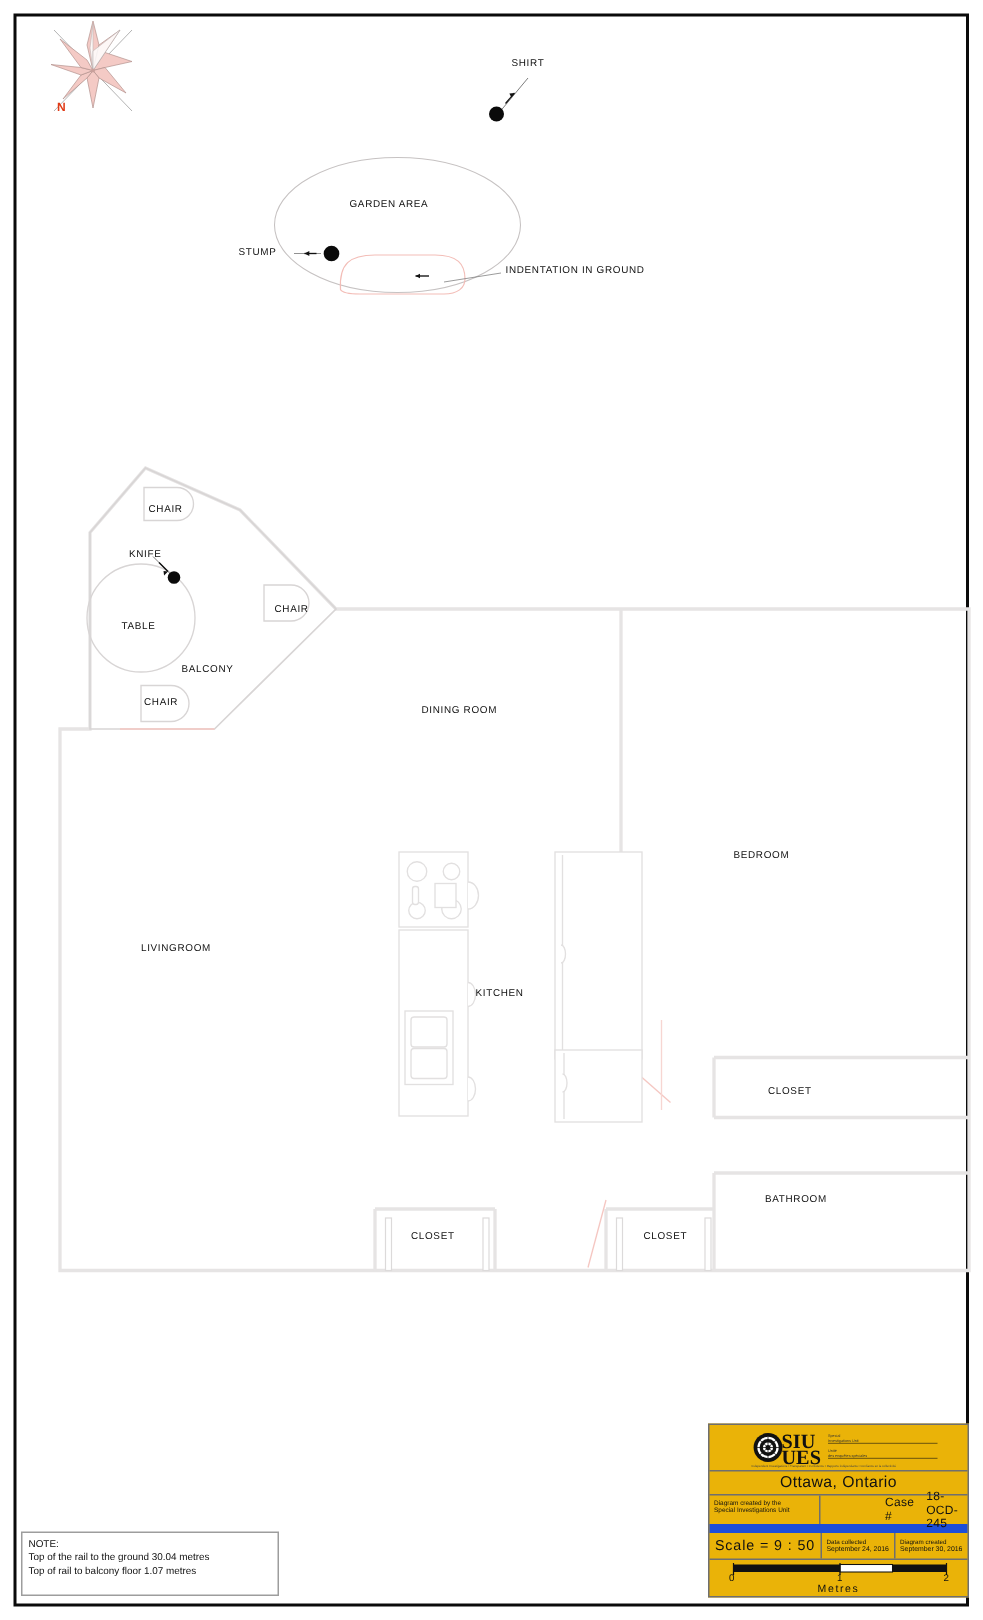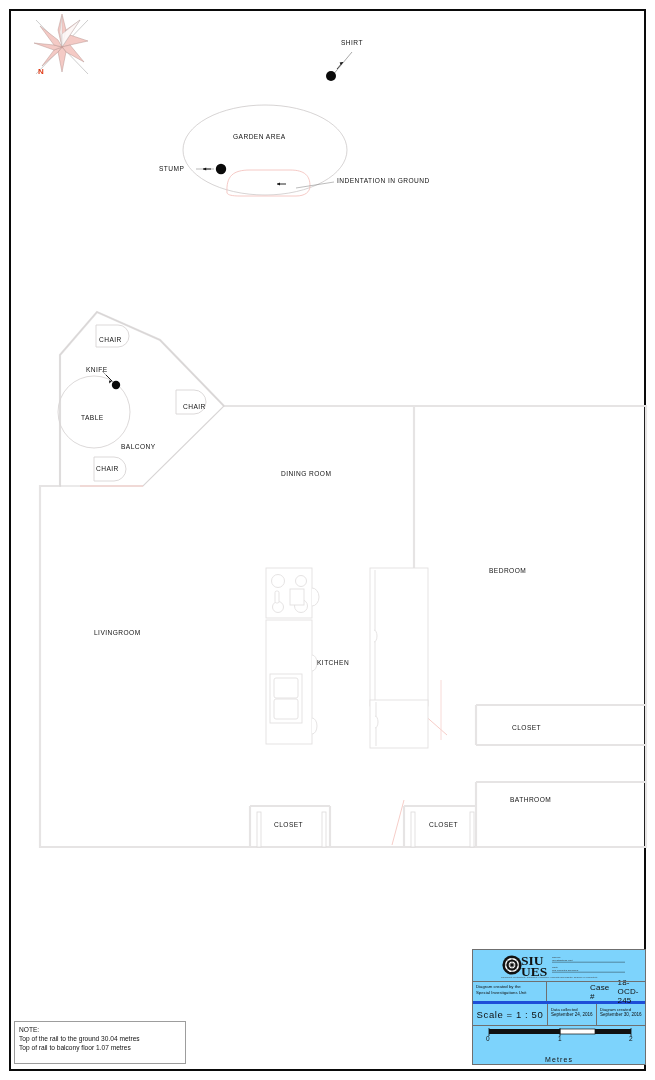--- a/index.html
+++ b/index.html
@@ -24,28 +24,28 @@
   
   #note{
     position:absolute;left:14px;top:1021px;width:172px;height:43px;
     border:1px solid #9d9d9d;background:#fff;box-sizing:border-box;
     padding:3px 4px 0 4px;
   }
   #note .nline{font-size:6.6px;line-height:9.2px;color:#111;white-space:nowrap;}
   
   #titleblock{
     position:absolute;left:472px;top:949px;width:174px;height:116px;
-    border:1px solid #6f6f6f;background:#7dd3fc;box-sizing:border-box;
+    border:1px solid #6f6f6f;background:#eab308;box-sizing:border-box;
     display:flex;flex-direction:column;
   }
   #tb-logo{height:31px;border-bottom:1px solid #6f6f6f;position:relative;}
   #tb-city{height:20px;border-bottom:1px solid #6f6f6f;
     display:flex;align-items:center;justify-content:center;
     font-size:10.5px;letter-spacing:.3px;color:#111;}
-  #tb-row2{height:19px;border-bottom:3px solid #1d4ed8;display:flex;gap:43px;}
+  #tb-row2{height:19px;border-bottom:6px solid #1d4ed8;display:flex;gap:43px;}
   #tb-created{width:74px;border-right:1px solid #6f6f6f;padding:2px 3px;box-sizing:border-box;}
   #tb-created .mini{font-size:4.3px;line-height:5.6px;color:#111;white-space:nowrap;}
   #tb-case{flex:1;display:flex;align-items:center;justify-content:center;gap:8px;}
   #tb-case .casek{font-size:8px;letter-spacing:.2px;}
   #tb-case .casev{font-size:8px;letter-spacing:.2px;}
   #tb-row3{height:21px;border-bottom:1px solid #6f6f6f;display:flex;}
   #tb-scale{width:74px;border-right:1px solid #6f6f6f;display:flex;align-items:center;justify-content:center;
     font-size:9.5px;letter-spacing:.6px;}
   #tb-dc{width:49px;border-right:1px solid #6f6f6f;padding:3px 3px;box-sizing:border-box;}
   #tb-dcr{flex:1;padding:3px 3px;box-sizing:border-box;}
@@ -271,34 +271,35 @@
           <text x="79" y="21">des enquêtes spéciales</text>
         </g>
         <line x1="79" y1="12.2" x2="152" y2="12.2" stroke="#111" stroke-width="0.4"></line>
         <line x1="79" y1="22.2" x2="152" y2="22.2" stroke="#111" stroke-width="0.4"></line>
         <g fill="#444" font-family="Liberation Sans, sans-serif" font-size="2">
           <text x="28" y="28">Independent Investigations  •  Transparent  •  Confidence  •  Rapports indépendants  •  Confiance en la collectivité</text>
         </g>
       </svg>
     </div>
 
+    <div id="tb-city">Ottawa, Ontario</div>
 
     <div id="tb-row2">
       <div id="tb-created">
         <div class="mini">Diagram created by the</div>
         <div class="mini">Special Investigations Unit</div>
       </div>
       <div id="tb-case">
         <span class="casek">Case #</span>
         <span class="casev">18-OCD-245</span>
       </div>
     </div>
 
     <div id="tb-row3">
-      <div id="tb-scale">Scale =  1 : 50</div>
+      <div id="tb-scale">Scale =  9 : 50</div>
       <div id="tb-dc">
         <div class="tb-k">Data collected</div>
         <div class="tb-v">September 24, 2016</div>
       </div>
       <div id="tb-dcr">
         <div class="tb-k">Diagram created</div>
         <div class="tb-v">September 30, 2016</div>
       </div>
     </div>
 

